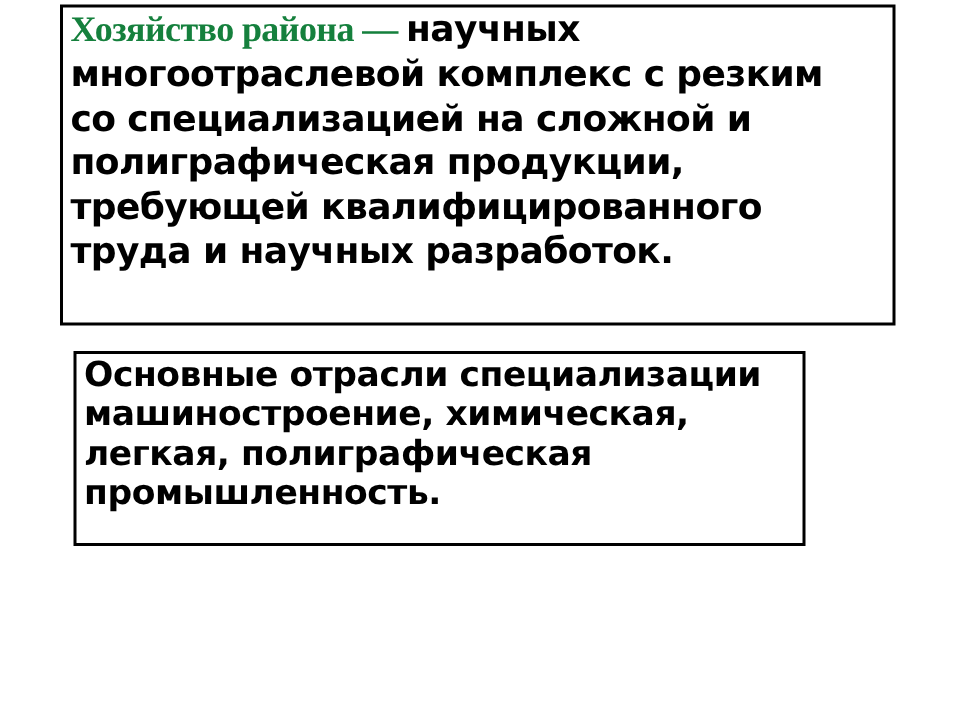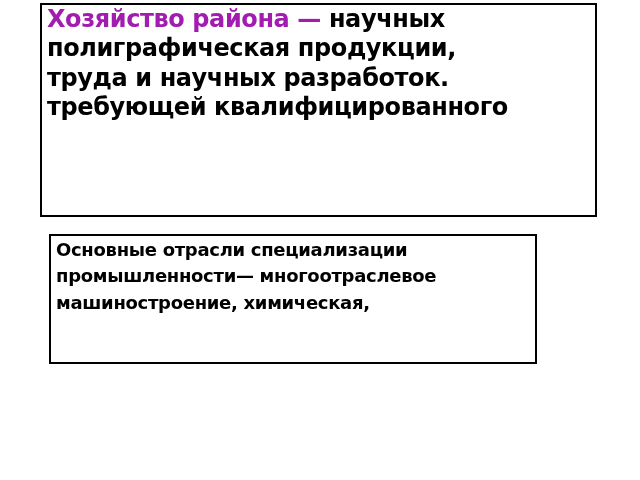--- a/index.html
+++ b/index.html
@@ -36,42 +36,46 @@
       font-size: 24px;
       line-height: 29.4px;
       letter-spacing: -0.4px;
     }
     .industries-box {
       left: 49px;
       top: 234px;
       width: 488px;
       height: 130px;
       padding: 1px 5px;
-      font-size: 18px;
+      font-size: 23px;
       line-height: 26.4px;
       letter-spacing: -0.3px;
     }
     .text-line {
       white-space: nowrap;
     }
     .term-highlight {
-      color: #a21caf;
+      color: #15803d;
+      font-family: Liberation Serif, serif;
     }
   </style>
 </head>
 <body>
 
 <div class="slide">
 
   <div class="textbox definition-box">
     <div class="text-line"><span class="term-highlight">Хозяйство района — </span><span>научных</span></div>
+    <div class="text-line">многоотраслевой комплекс с резким</div>
+    <div class="text-line">со специализацией на сложной и</div>
     <div class="text-line">полиграфическая продукции,</div>
+    <div class="text-line">требующей квалифицированного</div>
     <div class="text-line">труда и научных разработок.</div>
-    <div class="text-line">требующей квалифицированного</div>
   </div>
 
   <div class="textbox industries-box">
     <div class="text-line">Основные отрасли специализации</div>
-    <div class="text-line">промышленности— многоотраслевое</div>
     <div class="text-line">машиностроение, химическая,</div>
+    <div class="text-line">легкая, полиграфическая</div>
+    <div class="text-line">промышленность.</div>
   </div>
 
 </div>
 
 </body></html>

